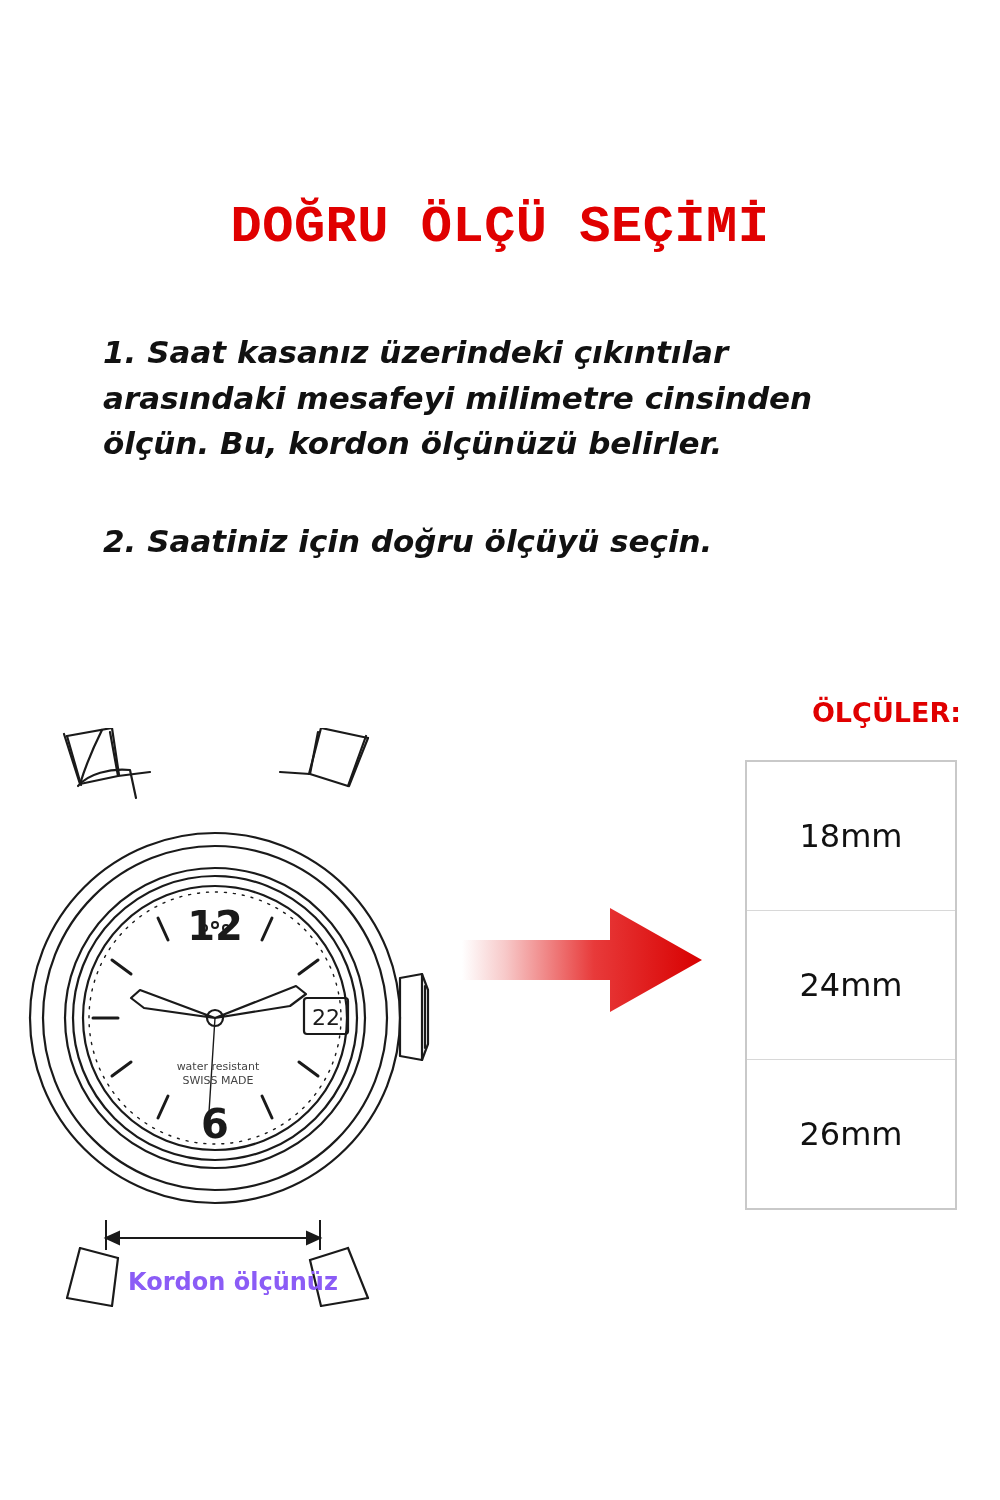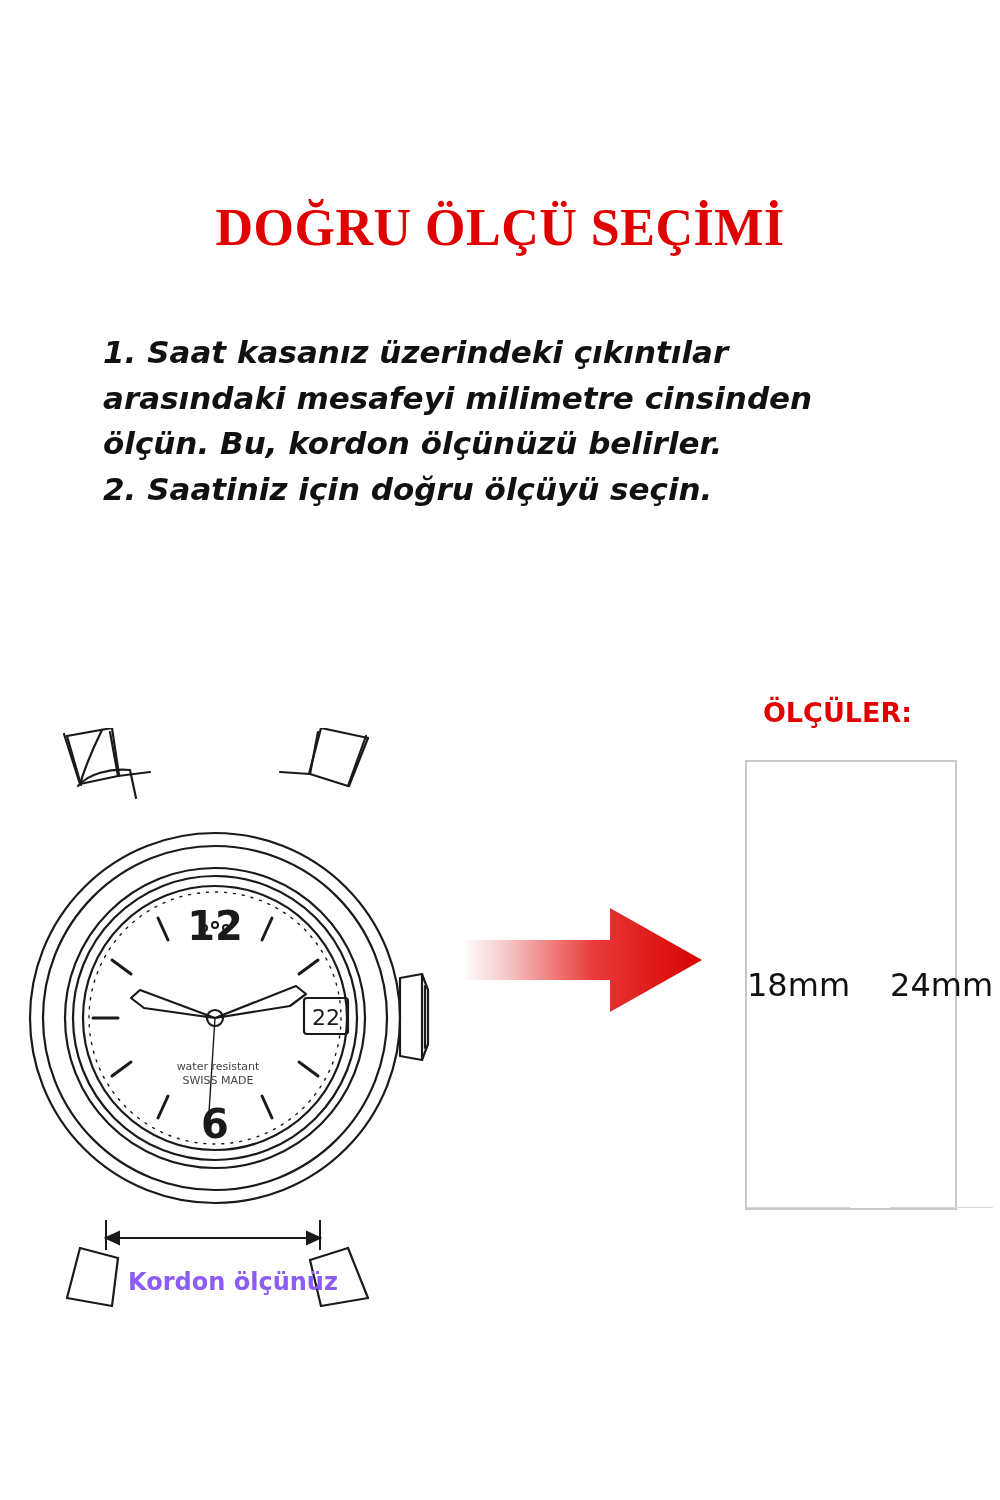--- a/index.html
+++ b/index.html
@@ -24,40 +24,41 @@
   .title {
     position: absolute;
     top: 198px;
     left: 0;
     width: 1000px;
     text-align: center;
     color: #e00000;
     font-size: 52px;
     font-weight: bold;
     letter-spacing: 0.5px;
-    font-family: Liberation Serif, serif;
+    font-family: Liberation Mono, monospace;
   }
 
   
   .instructions {
     position: absolute;
     top: 330px;
     left: 103px;
     width: 810px;
     color: #111111;
     font-family: "DejaVu Sans", sans-serif;
   }
   .para {
     font-size: 31px;
     font-weight: bold;
     line-height: 1.47;
     color: #111111;
     font-style: italic;
   }
   .para.second {
+    margin-top: 52px;
   }
 
   
   .watch-figure {
     position: absolute;
     left: 18px;
     top: 728px;
     width: 430px;
     height: 580px;
   }
@@ -82,41 +83,40 @@
     position: absolute;
     left: 460px;
     top: 900px;
     width: 250px;
     height: 120px;
   }
 
   
   .sizes-title {
     position: absolute;
-    left: 730px;
+    left: 779px;
     top: 697px;
     width: 215px;
     text-align: center;
     color: #e00000;
     font-size: 27px;
     font-weight: bold;
     font-family: "DejaVu Sans", sans-serif;
   }
   .sizes-box {
     position: absolute;
     left: 745px;
     top: 760px;
     width: 212px;
     height: 450px;
     border: 2px solid #c9c9c9;
     box-sizing: border-box;
     background: #ffffff;
     display: flex;
-    flex-direction: row;
-    gap: 40px;
+    flex-direction: column;
   }
   .size-row {
     flex: 1 1 0;
     display: flex;
     align-items: center;
     justify-content: center;
     font-size: 32px;
     color: #111111;
     font-family: "DejaVu Sans", sans-serif;
     border-bottom: 1px solid #d8d8d8;

